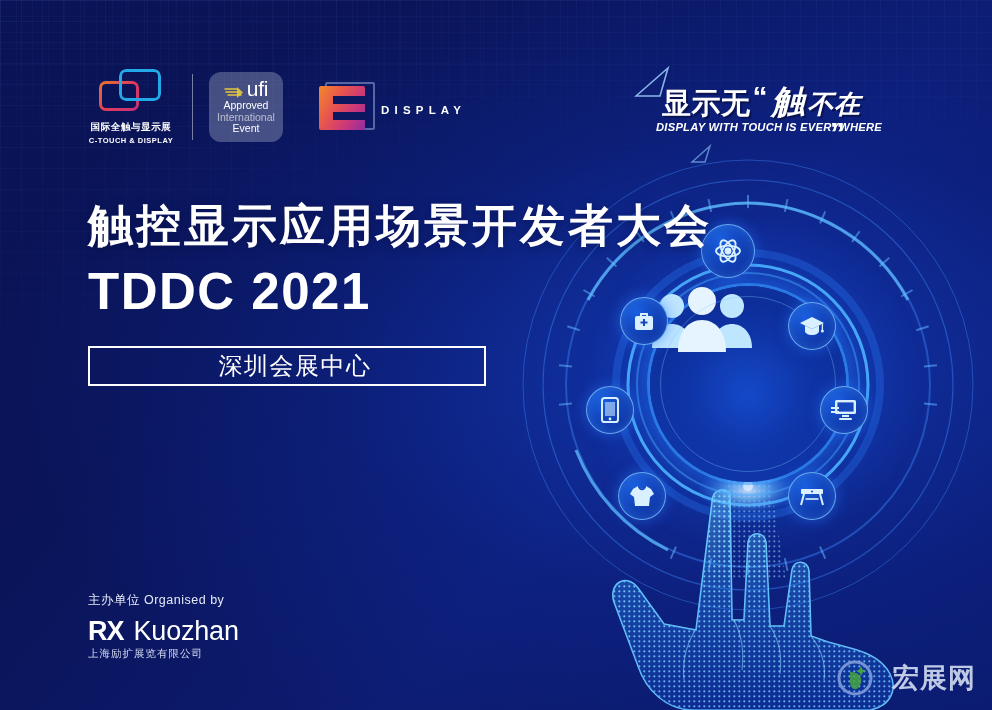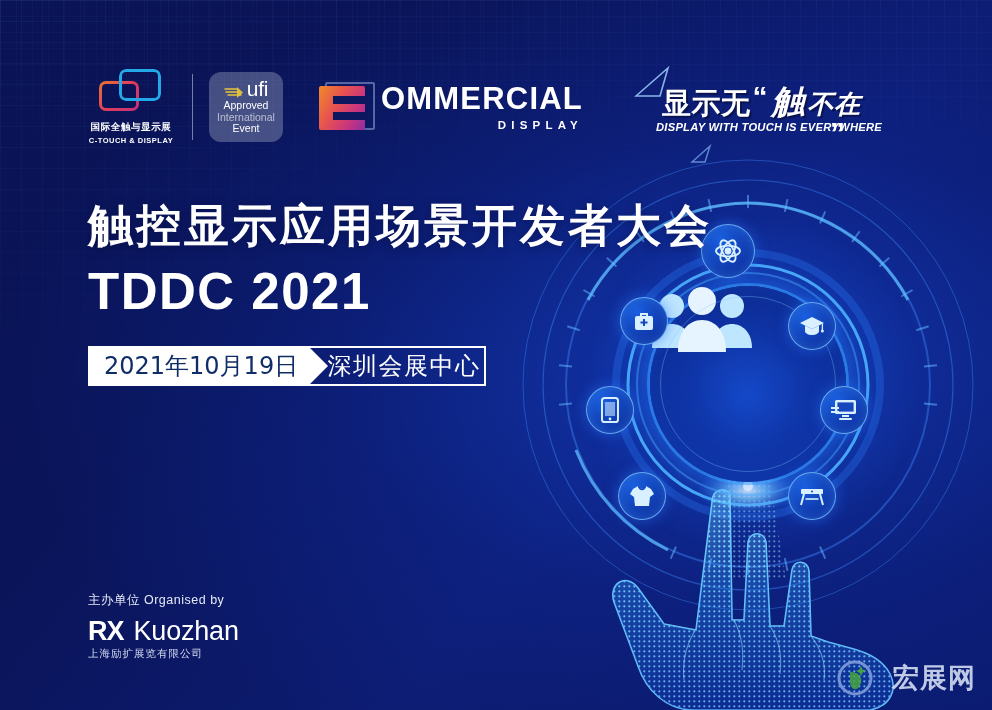--- a/index.html
+++ b/index.html
@@ -469,21 +469,20 @@
     </div>
 
     <div class="commercial">
       <div class="cmark">
         <div class="sheet s1"></div>
         <div class="sheet s2"></div>
         <div class="notch"></div>
         <div class="notch2"></div>
       </div>
       <div class="ctext">
-        <div class="big">OMMERCIAL</div>
         <div class="small">DISPLAY</div>
       </div>
     </div>
   </div>
 
   <div class="slogan">
     <div class="tri" style="left:0; top:8px;">
       <svg width="42" height="34" viewBox="0 0 42 34">
         <path d="M2 30 L34 2 L26 30 Z" fill="none" stroke="#9fd0ff" stroke-width="1.6" opacity=".85"></path>
       </svg>
@@ -501,23 +500,20 @@
       <span class="sl-c">不在</span>
     </div>
     <div class="slogan-en">DISPLAY WITH TOUCH IS EVERYWHERE</div>
     <div class="sl-q2">”</div>
   </div>
 
   <div class="title-cn">触控显示应用场景开发者大会</div>
   <div class="title-en">TDDC 2021</div>
 
   <div class="datebar">
-    <div class="dt-left">
-      <span>2021年10月19日</span>
-    </div>
     <div class="dt-right">
       <span>深圳会展中心</span>
     </div>
   </div>
 
   <div class="org">
     <div class="org-l1">
       <b>主办单位</b>
       <span>Organised by</span>
     </div>

